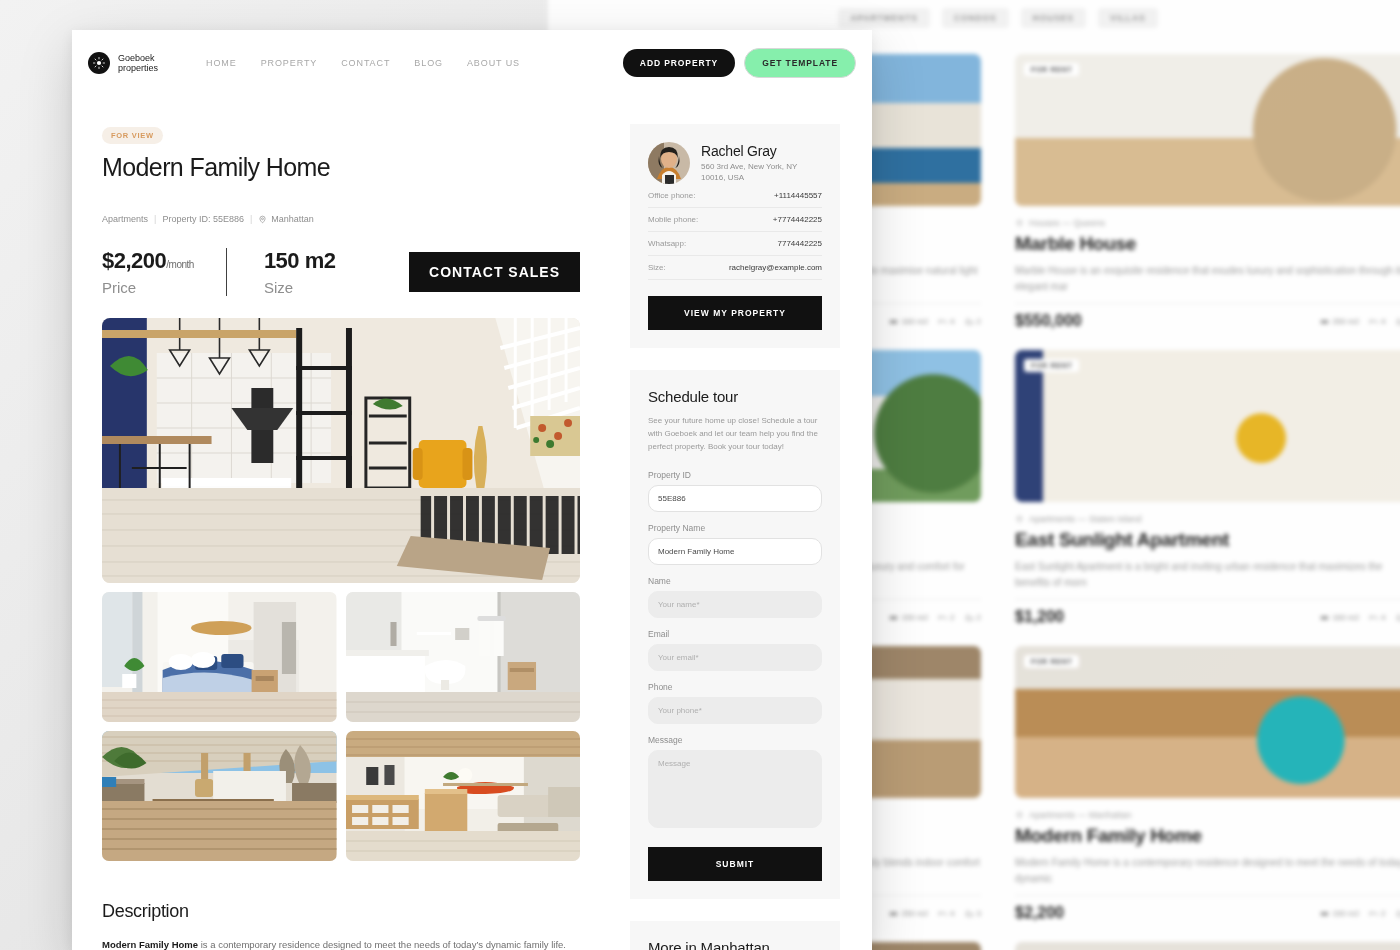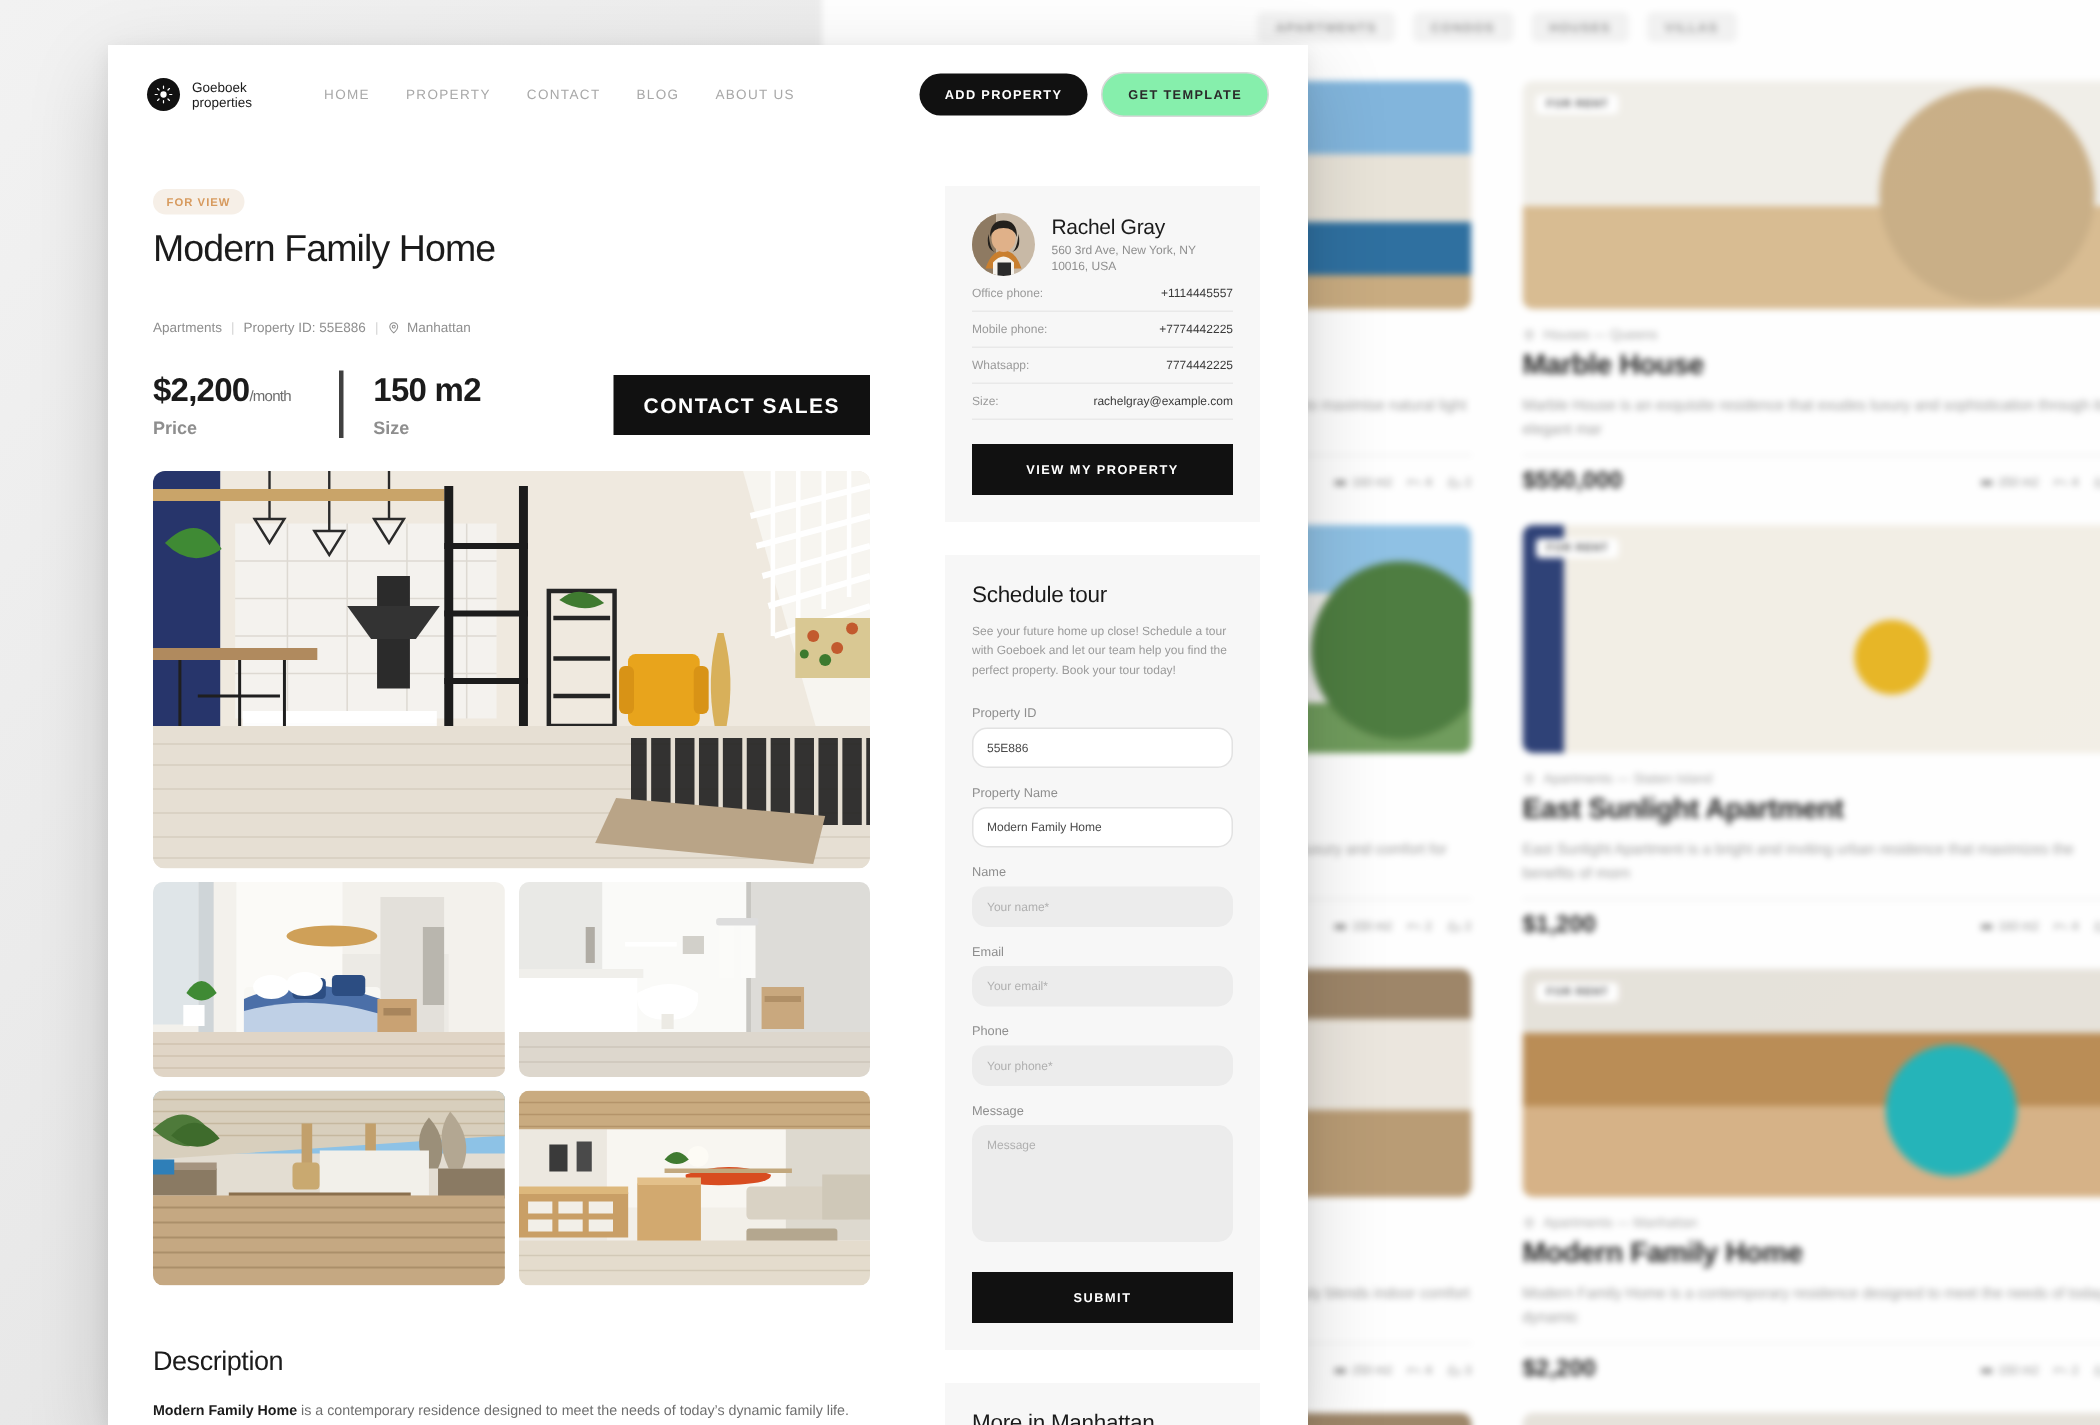--- a/index.html
+++ b/index.html
@@ -65,21 +65,21 @@
     linear-gradient(#e6e2da 0 28%, #b98b52 28% 60%, #d6b184 60% 100%); }
 
   
   #fg {
     position: absolute; left: 72px; top: 30px; width: 800px; height: 920px;
     background: #fff; overflow: hidden;
     box-shadow: 0 18px 50px rgba(0,0,0,.17), 0 3px 12px rgba(0,0,0,.07);
   }
 
   
-  .topbar { display: flex; align-items: center; padding: 18px 26px; }
+  .topbar { display: flex; align-items: center; padding: 18px 16px; }
   .logo { display: flex; align-items: center; gap: 8px; }
   .logo-mark { width: 22px; height: 22px; border-radius: 50%; background: #111; display: flex; align-items: center; justify-content: center; }
   .logo-mark svg { width: 14px; height: 14px; }
   .logo-text { font-size: 9px; line-height: 1.15; color: #1b1b1b; font-weight: 500; }
   .nav { display: flex; gap: 24px; margin-left: 48px; }
   .nav a { font-size: 9px; letter-spacing: .9px; color: #a8a8a8; text-decoration: none; font-weight: 500; }
   .actions { margin-left: auto; display: flex; gap: 9px; align-items: center; }
   .btn-dark { background: #111; color: #fff; border: none; border-radius: 16px; font-size: 8.5px; letter-spacing: .9px; padding: 9px 17px; font-weight: 600; }
   .btn-outline { background: #86efac; color: #2a2a2a; border: 1px solid #d8d8d8; border-radius: 16px; font-size: 8.5px; letter-spacing: .9px; padding: 9px 17px; font-weight: 600; }
 
@@ -93,24 +93,24 @@
     font-size: 7.5px; letter-spacing: .7px; padding: 4px 9px; border-radius: 9px; font-weight: 600;
   }
   h1.title { font-size: 25px; font-weight: 400; color: #1b1b1b; letter-spacing: -.6px; margin: 9px 0 8px; }
   .submeta { display: flex; align-items: center; gap: 6px; font-size: 9px; color: #8e8e8e; margin-top: 32px; }
   .submeta .sep { color: #d4d4d4; }
   .submeta .pin { display: inline-flex; align-items: center; gap: 4px; }
   .submeta svg { width: 9px; height: 9px; }
 
   .statrow { display: flex; align-items: flex-start; margin: 24px 0 22px; }
   .stat { padding-right: 32px; }
-  .stat + .stat { border-left: 3px solid #404040; padding-left: 20px; }
+  .stat + .stat { border-left: 1px solid #404040; padding-left: 37px; }
   .stat .v { font-size: 22px; font-weight: 700; color: #1b1b1b; letter-spacing: -.5px; }
   .stat .v .unit { font-size: 10px; font-weight: 500; color: #6d6d6d; }
-  .stat .l { font-size: 12px; color: #8e8e8e; margin-top: 5px; font-weight: bold; }
+  .stat .l { font-size: 15px; color: #8e8e8e; margin-top: 5px; }
   .contact-sales { margin-left: auto; align-self: center; background: #111; color: #fff; border: none; font-size: 14px; letter-spacing: 1px; padding: 12px 20px; font-weight: 600; }
 
   .hero { width: 100%; height: 265px; border-radius: 8px; overflow: hidden; position: relative; }
   .hero svg { width: 100%; height: 100%; display: block; }
   .thumbs { display: grid; grid-template-columns: 1fr 1fr; gap: 9px; margin-top: 9px; }
   .thumb { height: 130px; border-radius: 7px; overflow: hidden; }
   .thumb svg { width: 100%; height: 100%; display: block; }
 
   h2.sec { font-size: 18px; font-weight: 400; color: #1b1b1b; letter-spacing: -.3px; margin: 40px 0 14px; }
   .desc { font-size: 9.5px; line-height: 1.82; color: #6f6f6f; }

